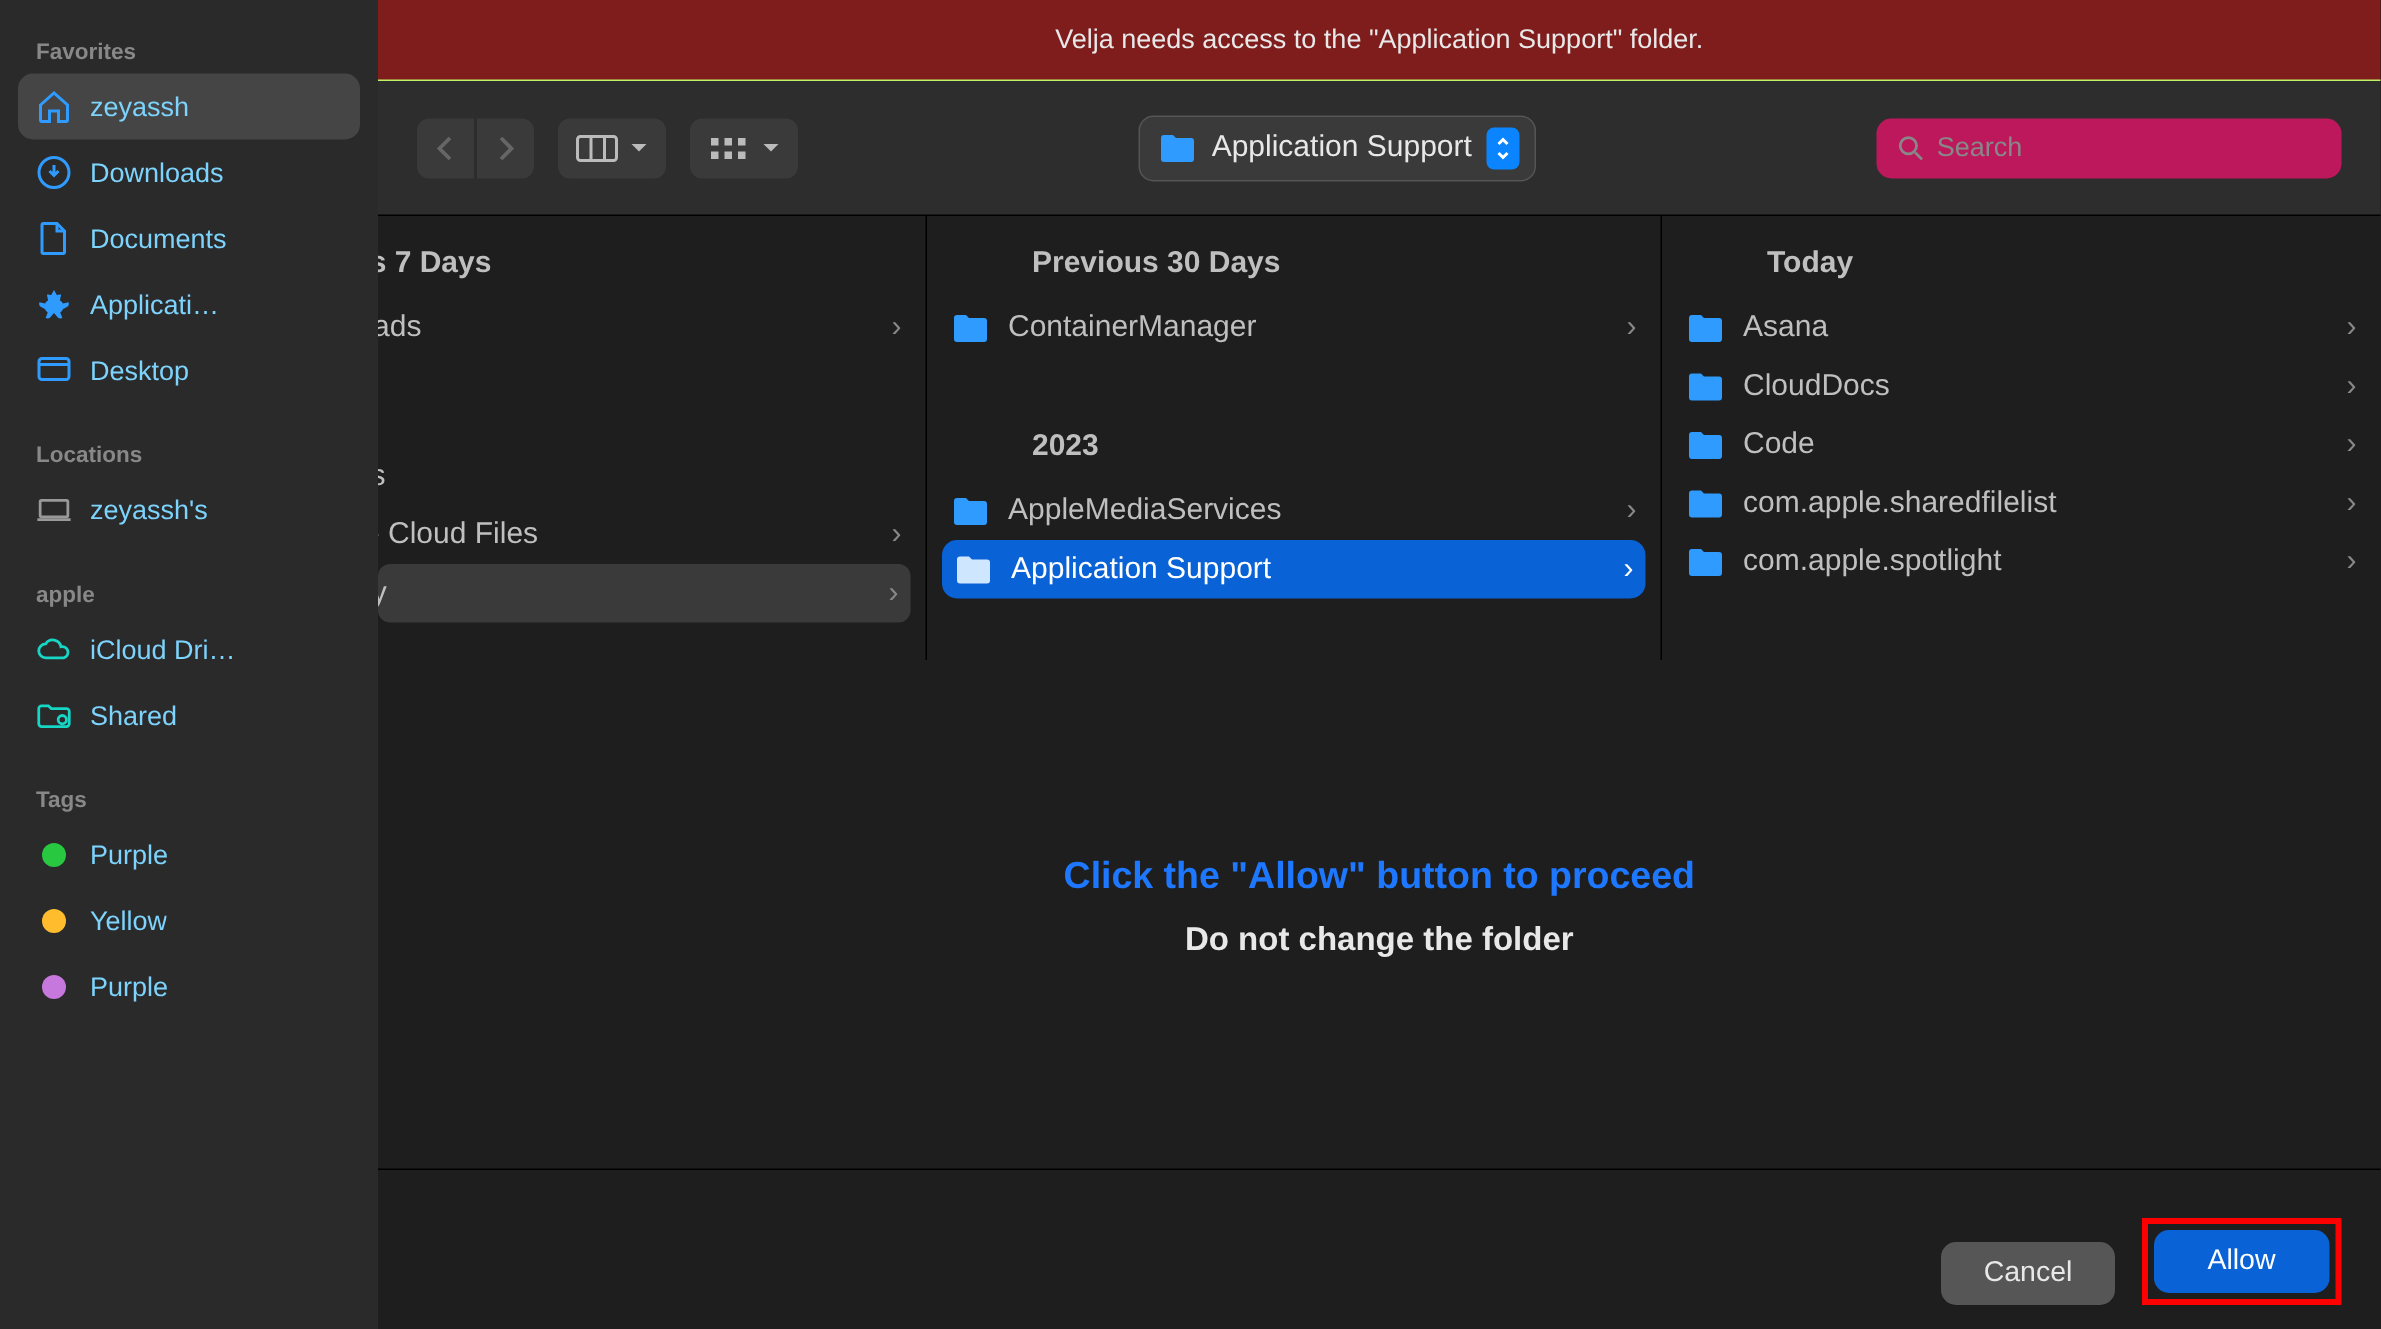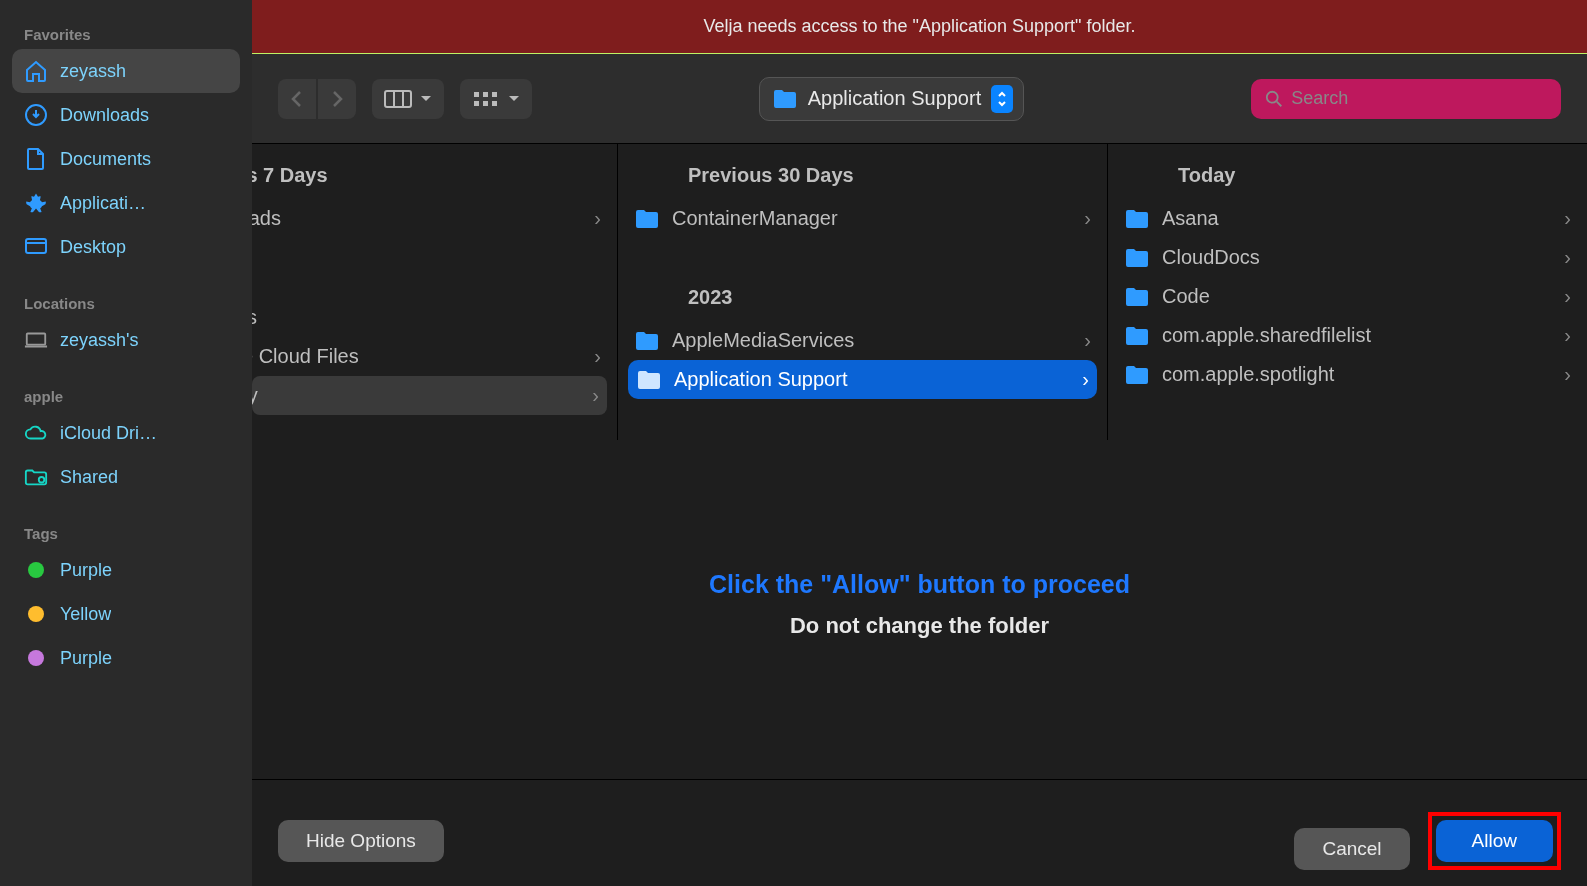--- a/index.html
+++ b/index.html
@@ -554,18 +554,17 @@
 </div>
 
 <div class="overlay">
   <div class="overlay-primary">Click the "Allow" button to proceed</div>
   <div class="overlay-secondary">Do not change the folder</div>
 </div>
 
 <div class="footer-divider"></div>
 
 <div class="footer">
-  <div class="btn btn-hide">Hide Options</div>
   <div class="btn btn-cancel">Cancel</div>
   <div class="btn-allow-wrap">
     <div class="btn btn-allow">Allow</div>
   </div>
 </div>
 
 </body></html>

